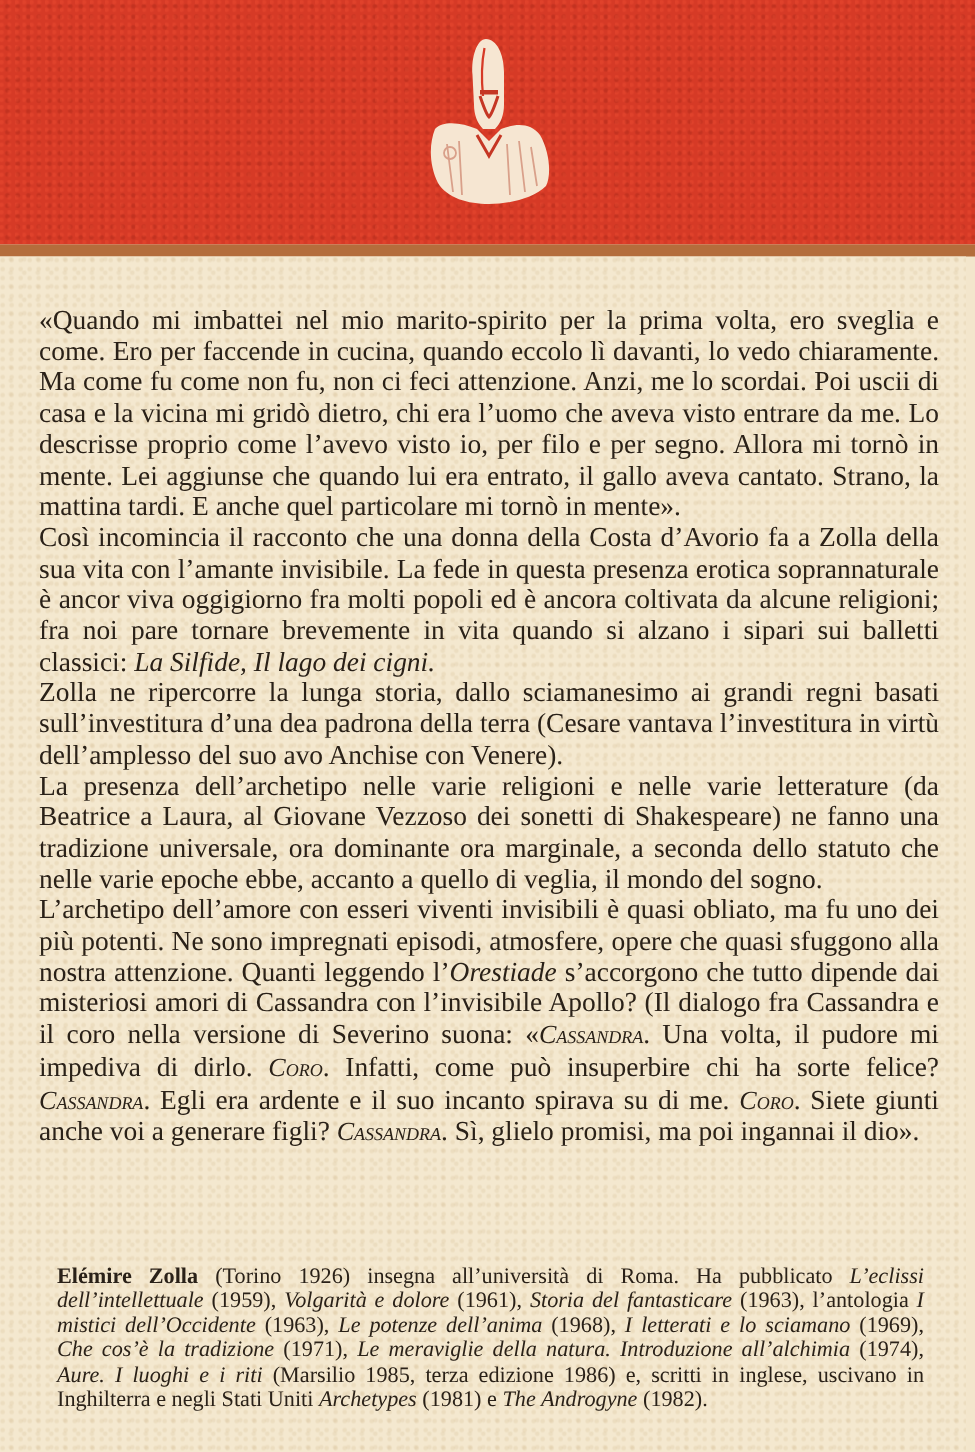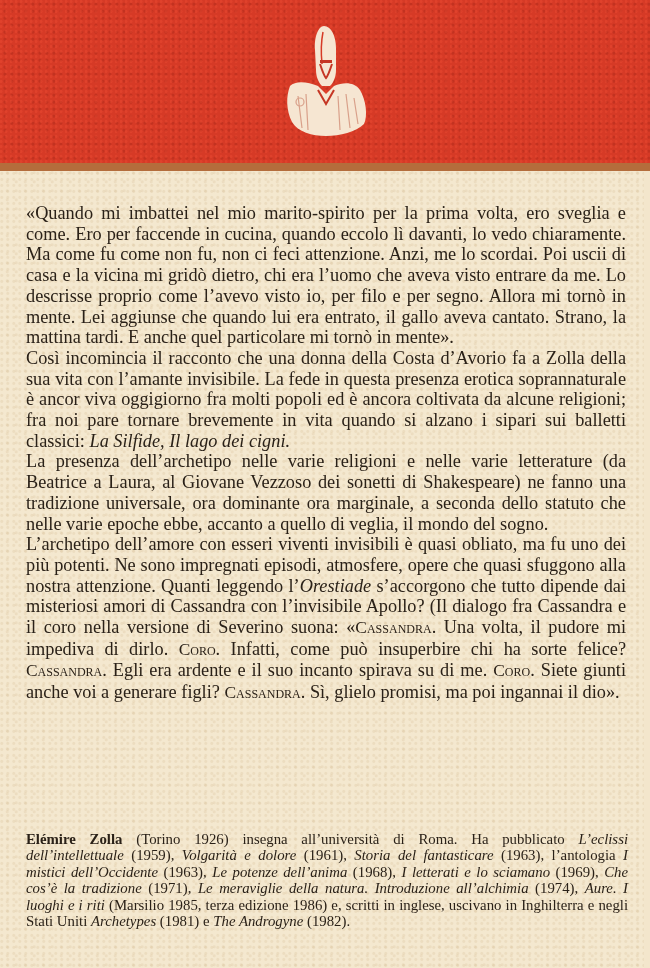--- a/index.html
+++ b/index.html
@@ -32,27 +32,27 @@
         radial-gradient(circle at 80% 20%, rgba(190,160,110,0.15) 0 1px, transparent 2px);
       background-size: 6px 6px, 9px 9px;
     }
     .blurb {
       position: absolute; left: 26px; top: 32px; width: 600px;
       font-size: 18.3px; line-height: 20.7px;
       text-align: justify;
       hyphens: manual;
     }
     .blurb p { margin: 0; text-indent: 0; }
-    .sc { font-variant: small-caps; font-size: 0.95em; }
+    .sc { font-variant: small-caps; font-size: 0.95em; font-style: italic; }
     .bio {
       position: absolute; left: 26px; top: 660px; width: 602px;
       font-size: 14.8px; line-height: 16.4px;
       text-align: justify;
     }
-    .bio p { margin: 0; }
+    .bio p { margin: 12px; }
     em { font-style: italic; }
     b { font-weight: bold; }
   </style>
 </head>
 <body>
 
 <div class="cover-band">
   <svg class="emblem" viewBox="0 0 96 116">
 
     <path d="M46 2 C40 2 36 14 37 26 L38 46 C38 52 40 58 44 62 L52 62 C56 58 58 52 58 46 L58 24 C58 12 53 2 46 2 Z" fill="#f6e6d2"></path>
@@ -67,20 +67,21 @@
     <path d="M40 66 L48 80 L56 66" stroke="#c53624" stroke-width="2" fill="none"></path>
     <circle cx="22" cy="78" r="4" fill="none" stroke="#d9a08a" stroke-width="1.2"></circle>
   </svg>
 </div>
 <div class="band-rule"></div>
 
 <div class="page">
   <div class="blurb">
     <p>«Quando mi imbattei nel mio marito-spirito per la prima volta, ero sveglia e come. Ero per faccende in cucina, quando eccolo lì davanti, lo vedo chiara­mente. Ma come fu come non fu, non ci feci attenzione. Anzi, me lo scordai. Poi uscii di casa e la vicina mi gridò dietro, chi era l’uomo che aveva visto entrare da me. Lo descrisse proprio come l’avevo visto io, per filo e per segno. Allora mi tornò in mente. Lei aggiunse che quando lui era entrato, il gallo aveva cantato. Strano, la mattina tardi. E anche quel particolare mi tornò in mente».</p>
     <p><span>Così incomincia il racconto che una donna della Costa d’Avorio fa a Zolla della sua vita con l’amante invisibile. La fede in questa presenza erotica so­prannaturale è ancor viva oggigiorno fra molti popoli ed è ancora coltivata da alcune religioni; fra noi pare tornare brevemente in vita quando si alzano i sipari sui balletti classici: </span><em>La Silfide, Il lago dei cigni.</em></p>
+    <p>Zolla ne ripercorre la lunga storia, dallo sciamanesimo ai grandi regni basati sull’investitura d’una dea padrona della terra (Cesare vantava l’investitura in virtù dell’amplesso del suo avo Anchise con Venere).</p>
     <p>La presenza dell’archetipo nelle varie religioni e nelle varie letterature (da Beatrice a Laura, al Giovane Vezzoso dei sonetti di Shakespeare) ne fanno una tradizione universale, ora dominante ora marginale, a seconda dello statu­to che nelle varie epoche ebbe, accanto a quello di veglia, il mondo del sogno.</p>
     <p><span>L’archetipo dell’amore con esseri viventi invisibili è quasi obliato, ma fu uno dei più potenti. Ne sono impregnati episodi, atmosfere, opere che quasi sfug­gono alla nostra attenzione. Quanti leggendo l’</span><em>Orestiade</em><span> s’accorgono che tut­to dipende dai misteriosi amori di Cassandra con l’invisibile Apollo? (Il dialo­go fra Cassandra e il coro nella versione di Severino suona: «</span><span class="sc">Cassandra</span><span>. Una volta, il pudore mi impediva di dirlo. </span><span class="sc">Coro</span><span>. Infatti, come può insuperbire chi ha sorte felice? </span><span class="sc">Cassandra</span><span>. Egli era ardente e il suo incanto spirava su di me. </span><span class="sc">Coro</span><span>. Siete giunti anche voi a generare figli? </span><span class="sc">Cassandra</span><span>. Sì, glielo promisi, ma poi ingannai il dio».</span></p>
   </div>
 
   <div class="bio">
     <p><b>Elémire Zolla</b><span> (Torino 1926) insegna all’università di Roma. Ha pubblicato </span><em>L’eclissi dell’intellettuale</em><span> (1959), </span><em>Volgarità e dolore</em><span> (1961), </span><em>Storia del fantasticare</em><span> (1963), l’antolo­gia </span><em>I mistici dell’Occidente</em><span> (1963), </span><em>Le potenze dell’anima</em><span> (1968), </span><em>I letterati e lo sciamano</em><span> (1969), </span><em>Che cos’è la tradizione</em><span> (1971), </span><em>Le meraviglie della natura. Introduzione all’alchi­mia</em><span> (1974), </span><em>Aure. I luoghi e i riti</em><span> (Marsilio 1985, terza edizione 1986) e, scritti in inglese, uscivano in Inghilterra e negli Stati Uniti </span><em>Archetypes</em><span> (1981) e </span><em>The Androgyne</em><span> (1982).</span></p>
   </div>
 </div>
 
 </body></html>

